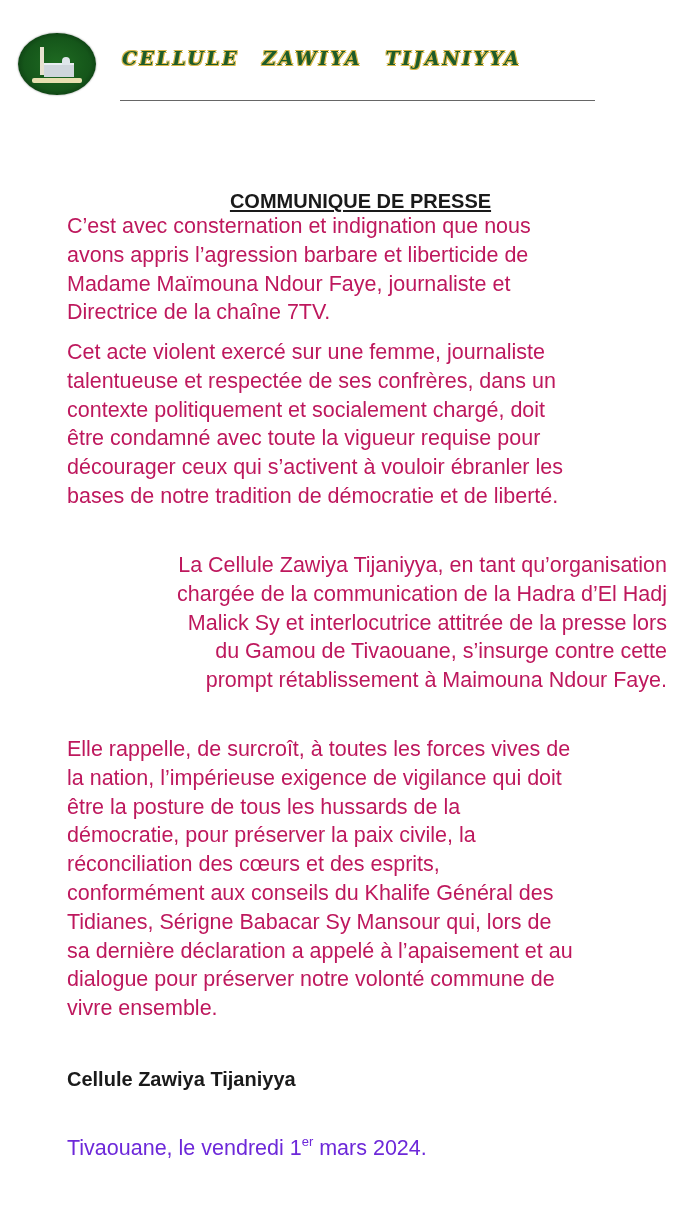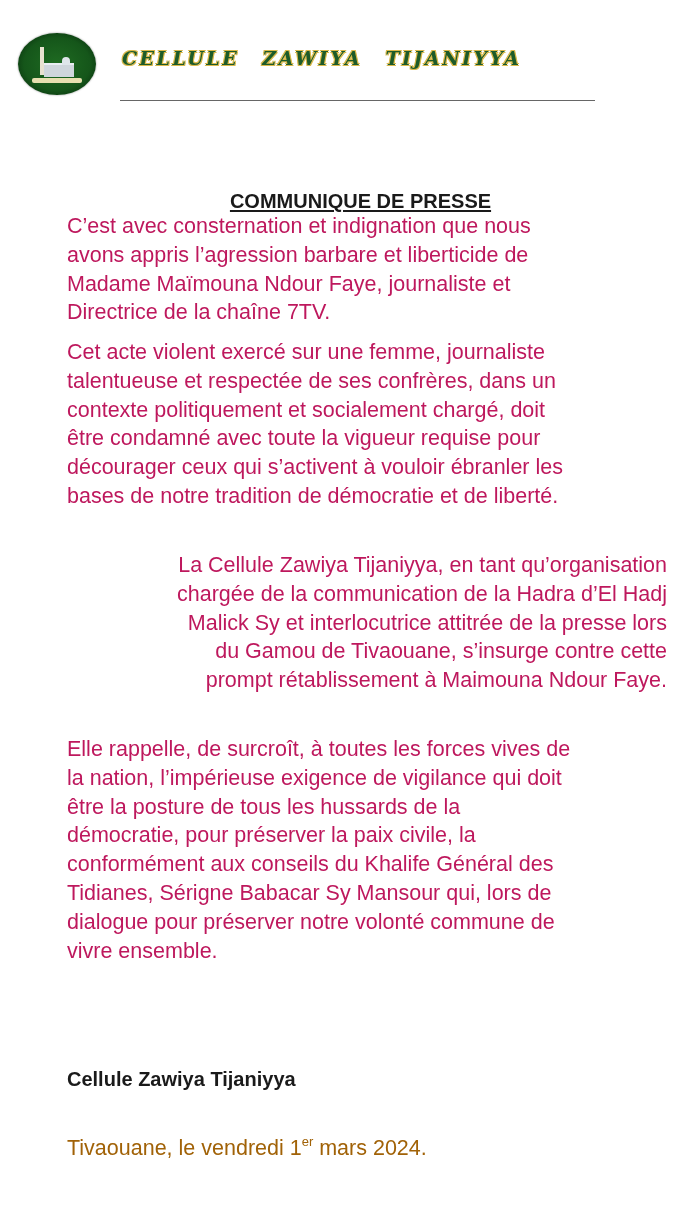--- a/index.html
+++ b/index.html
@@ -117,21 +117,21 @@
       top: 1068px;
       font-weight: bold;
       font-size: 20px;
       color: #1a1a1a;
     }
     .dateline {
       position: absolute;
       left: 67px;
       top: 1136px;
       font-size: 21.5px;
-      color: #a16207;
+      color: #6d28d9;
       white-space: nowrap;
     }
     .dateline sup {
       font-size: 13px;
       vertical-align: 9px;
       line-height: 0;
     }
   </style>
 </head>
 <body>
@@ -171,21 +171,23 @@
   <span class="line">Malick Sy et interlocutrice attitrée de la presse lors</span>
   <span class="line">du Gamou de Tivaouane, s’insurge contre cette</span>
   <span class="line">prompt rétablissement à Maimouna Ndour Faye.</span>
 </p>
 
 <p class="para" id="p4">
   <span class="line">Elle rappelle, de surcroît, à toutes les forces vives de</span>
   <span class="line">la nation, l’impérieuse exigence de vigilance qui doit</span>
   <span class="line">être la posture de tous les hussards de la</span>
   <span class="line">démocratie, pour préserver la paix civile, la</span>
+  <span class="line">réconciliation des cœurs et des esprits,</span>
   <span class="line">conformément aux conseils du Khalife Général des</span>
   <span class="line">Tidianes, Sérigne Babacar Sy Mansour qui, lors de</span>
+  <span class="line">sa dernière déclaration a appelé à l’apaisement et au</span>
   <span class="line">dialogue pour préserver notre volonté commune de</span>
   <span class="line">vivre ensemble.</span>
 </p>
 
 <div class="signature">Cellule Zawiya Tijaniyya</div>
 
 <div class="dateline"><span>Tivaouane, le vendredi 1</span><sup>er</sup><span> mars 2024.</span></div>
 
 </body></html>

